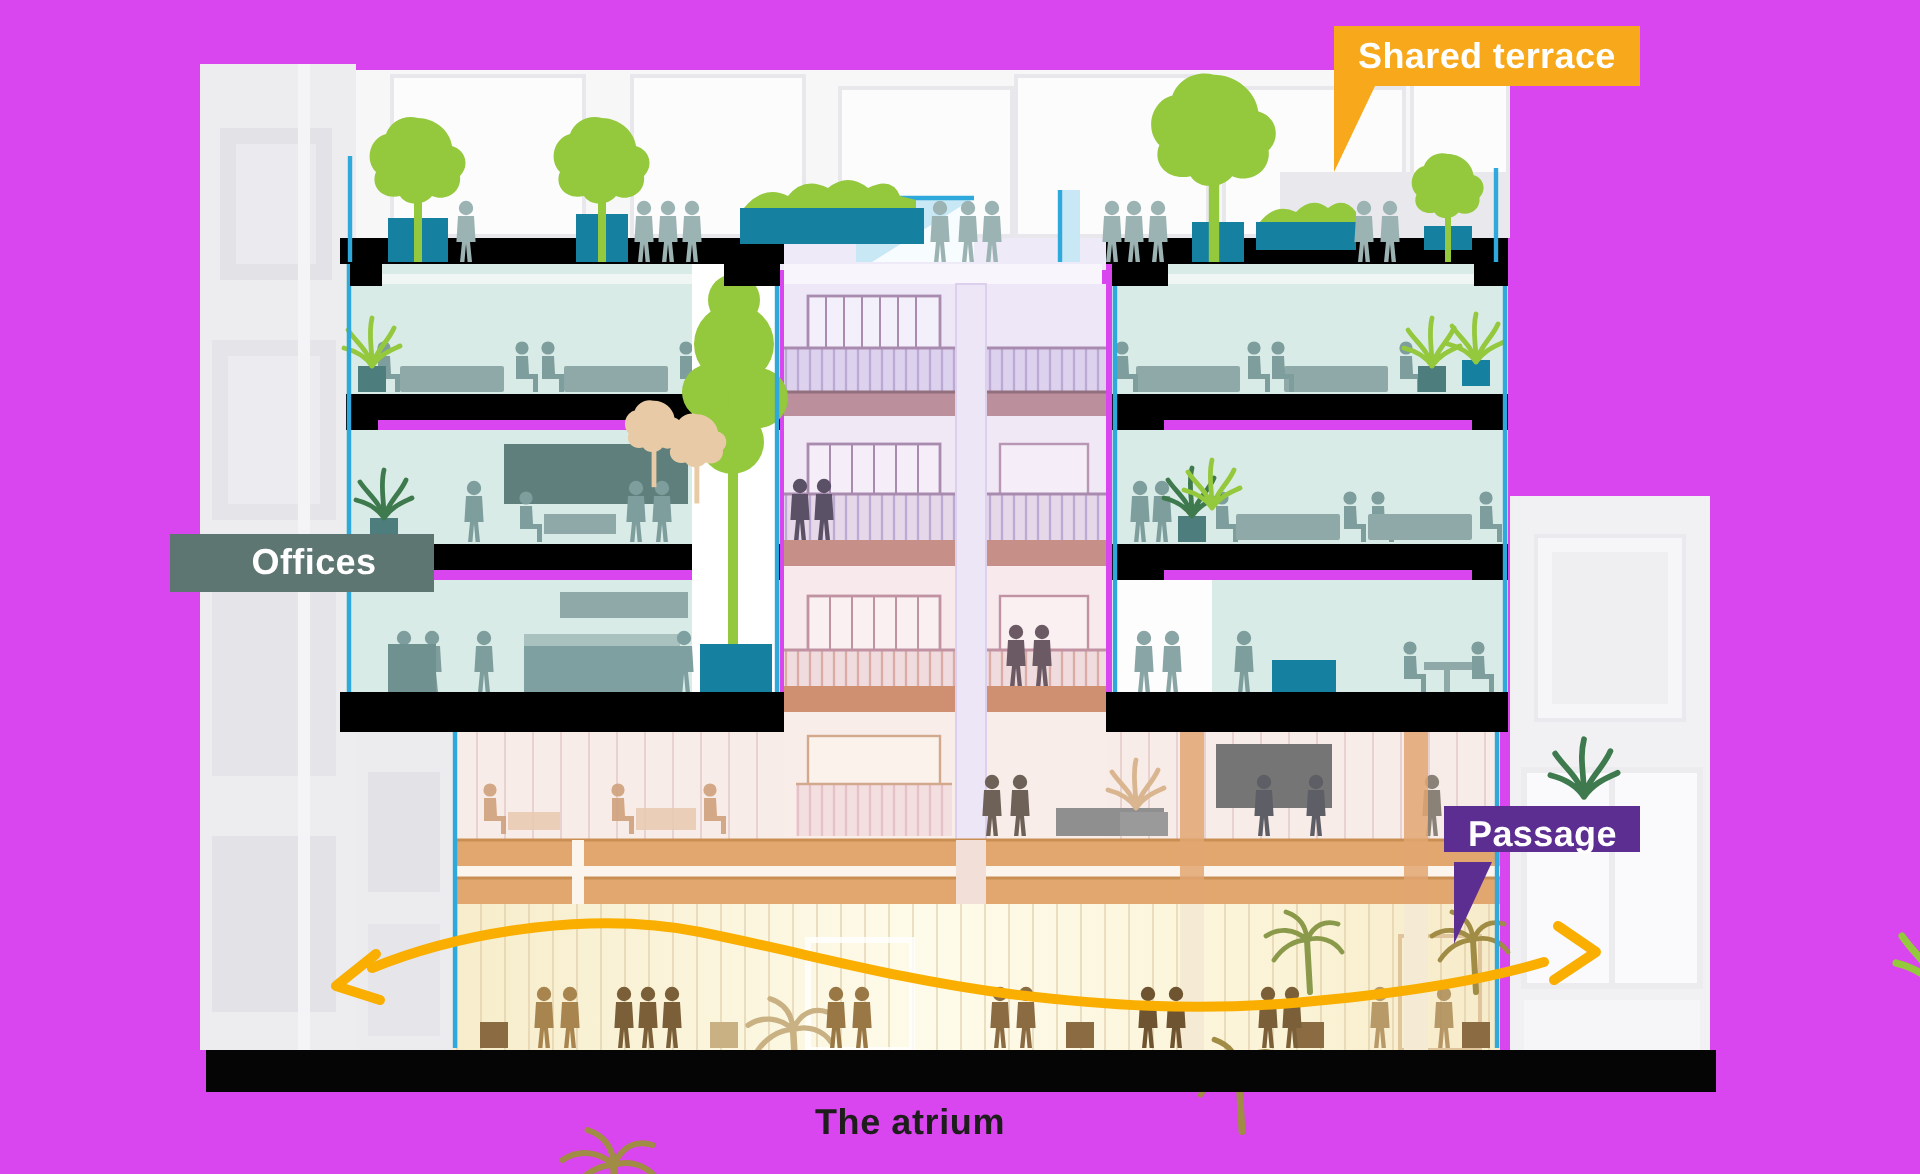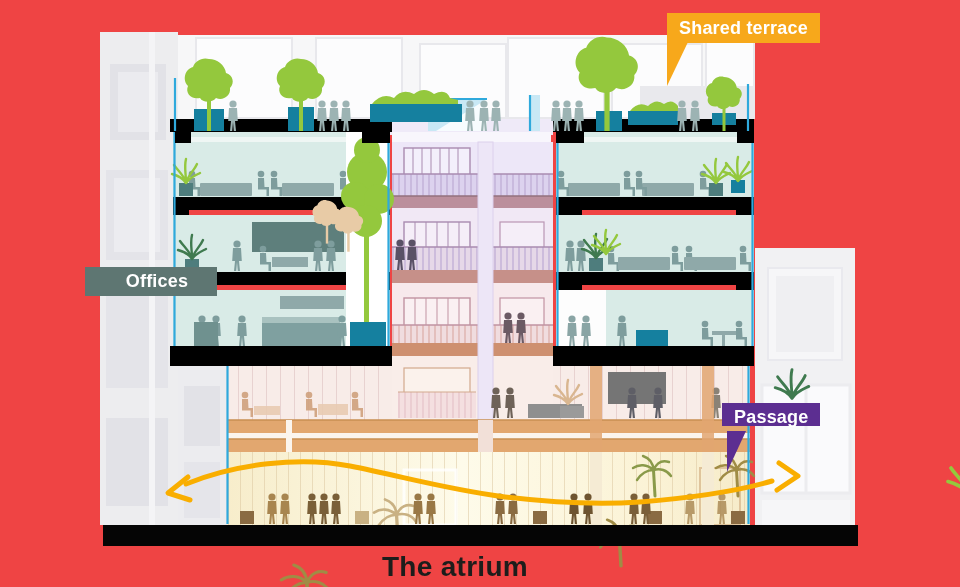--- a/index.html
+++ b/index.html
@@ -1,28 +1,28 @@
 <!DOCTYPE html>
 <html><head>
 <meta charset="utf-8">
 <style>
   html,body{margin:0;padding:0;background:#ffffff;}
-  #stage{position:relative;width:960px;height:587px;background:#ef4444;overflow:hidden;
+  #stage{position:relative;width:960px;height:587px;background:#d946ef;overflow:hidden;
          font-family:"Liberation Sans",sans-serif;}
   #scene{position:absolute;left:0;top:0;}
   .callout{position:absolute;color:#fff;font-weight:700;font-size:18px;line-height:30px;
            padding:0 12px;white-space:nowrap;letter-spacing:.2px;}
   .callout .tail{position:absolute;width:0;height:0;}
   #lbl-shared{left:667px;top:13px;height:30px;background:#F7A81B;}
   #lbl-shared .tail{left:0;top:29px;border-top:44px solid #F7A81B;border-right:21px solid transparent;}
   #lbl-offices{left:85px;top:267px;height:29px;line-height:29px;background:#5E7672;width:96px;text-align:center;padding-left:24px;}
   #lbl-passage{left:722px;top:403px;height:23px;line-height:29px;background:#5C2E91;}
   #lbl-passage .tail{left:5px;top:28px;border-top:41px solid #5C2E91;border-right:19px solid transparent;}
   #caption{position:absolute;left:155px;top:551px;width:600px;text-align:center;
-           font-size:28px;font-weight:700;color:#1D1D1B;letter-spacing:.3px;}
+           font-size:18px;font-weight:700;color:#1D1D1B;letter-spacing:.3px;}
   
   .veg{fill:#94C83D;} .planter{fill:#15809F;} .slab{fill:#000000;}
   .glassline{stroke:#2FA9DC;stroke-width:2.2;} 
   .officebg{fill:#D9EBE7;}
 </style>
 </head>
 <body>
 
 <div id="stage">
 

